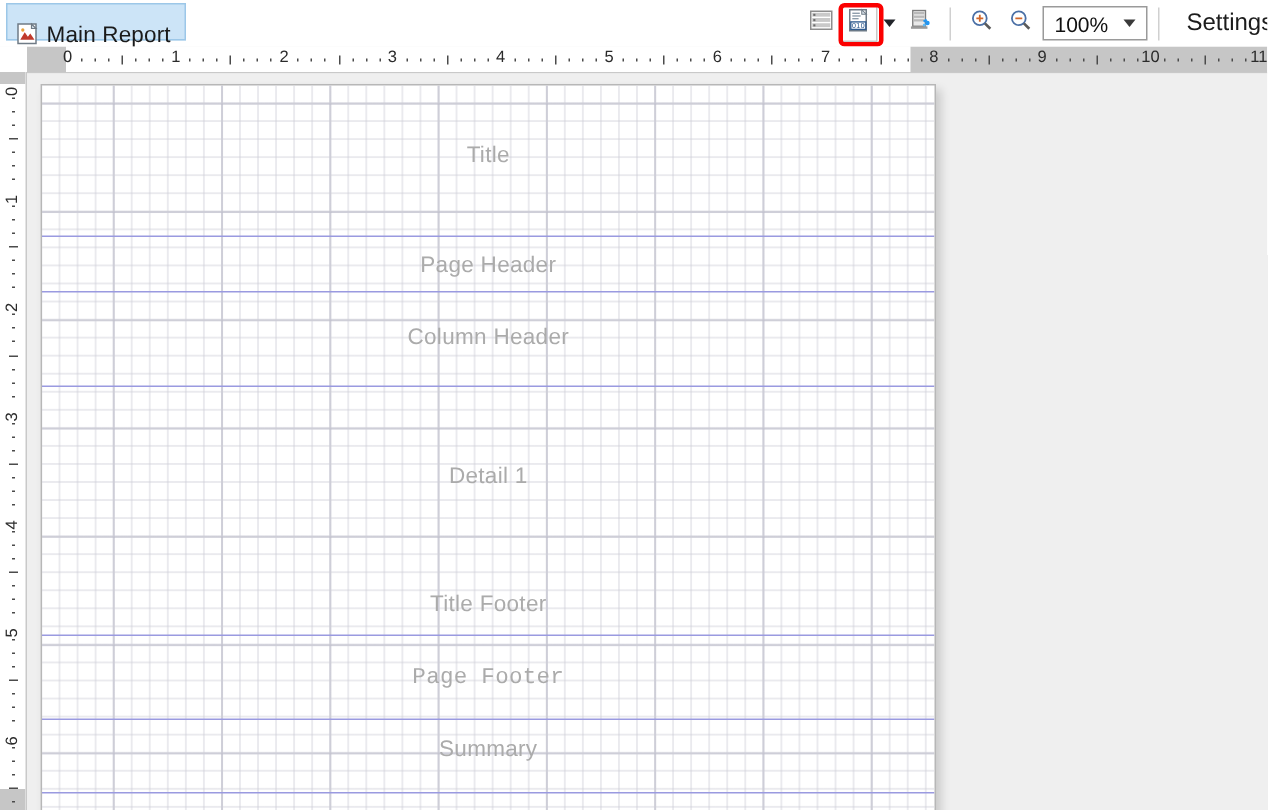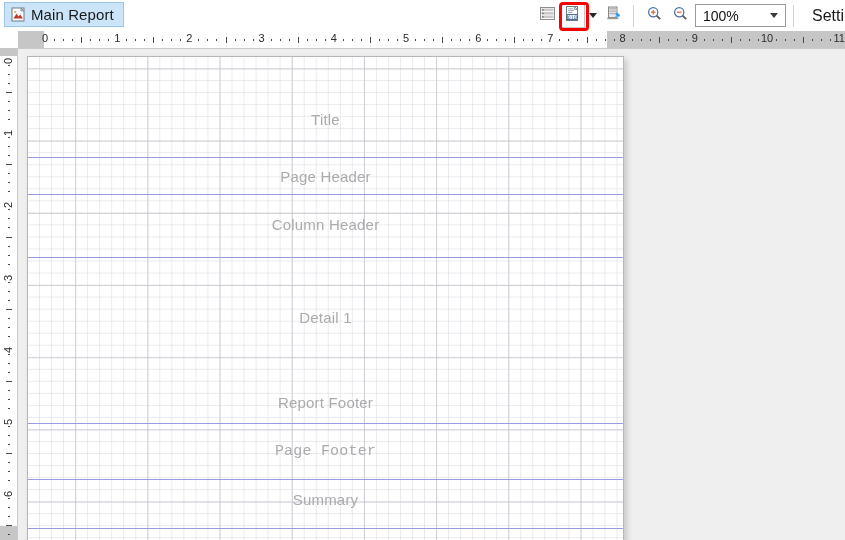--- a/index.html
+++ b/index.html
@@ -25,23 +25,23 @@
     left: 0; top: 0;
     width: 845px; height: 31px;
     background: #ffffff;
     border-bottom: 1px solid #f2f2f2;
   }
   .tab {
     position: absolute;
     left: 4px; top: 2px;
     height: 25px;
     display: flex;
-    align-items: center;
+    align-items: flex-start;
     gap: 5px;
-    padding: 0 9px 0 6px;
+    padding: 12px 9px 0 6px;
     background: #cce4f7;
     border: 1px solid #9cc7e8;
     box-sizing: border-box;
     cursor: default;
   }
   .tab-label {
     font-size: 15px;
     color: #1a1a1a;
     letter-spacing: .1px;
     white-space: nowrap;
@@ -92,21 +92,21 @@
     border-left: 4.5px solid transparent;
     border-right: 4.5px solid transparent;
     border-top: 5px solid #22252a;
   }
   .tsep {
     width: 1px; height: 22px;
     background: #d0d0d0;
     margin: 0 7px;
   }
   .zoombox {
-    width: 91px; height: 23px;
+    width: 70px; height: 23px;
     border: 1px solid #9a9a9a;
     background: #ffffff;
     box-sizing: border-box;
     display: flex;
     align-items: center;
     justify-content: space-between;
     padding: 0 4px 0 7px;
     margin-left: 2px;
     cursor: default;
   }
@@ -538,24 +538,24 @@
       <div class="grid-layer"></div>
       <div id="dividers">
           <div class="seg-line" style="top: 100px;"></div>
           <div class="seg-line" style="top: 137px;"></div>
           <div class="seg-line" style="top: 200px;"></div>
           <div class="seg-line" style="top: 366px;"></div>
           <div class="seg-line" style="top: 422px;"></div>
           <div class="seg-line" style="top: 471px;"></div>
         </div>
       <div id="seglabels">
-          <div class="seg-label" style="top: 54px;">Title</div>
+          <div class="seg-label" style="top: 38px;">Title</div>
           <div class="seg-label" style="top: 111px;">Page Header</div>
           <div class="seg-label" style="top: 159px;">Column Header</div>
           <div class="seg-label" style="top: 252px;">Detail 1</div>
-          <div class="seg-label" style="top: 337px;">Report Footer</div>
+          <div class="seg-label" style="top: 337px;">Title Footer</div>
           <div class="seg-label" style="top: 386px; font-family: Liberation Mono, monospace;">Page Footer</div>
           <div class="seg-label" style="top: 434px; text-align: center;">Summary</div>
         </div>
     </div>
   </div>
 
 </div>
 
 </body></html>

